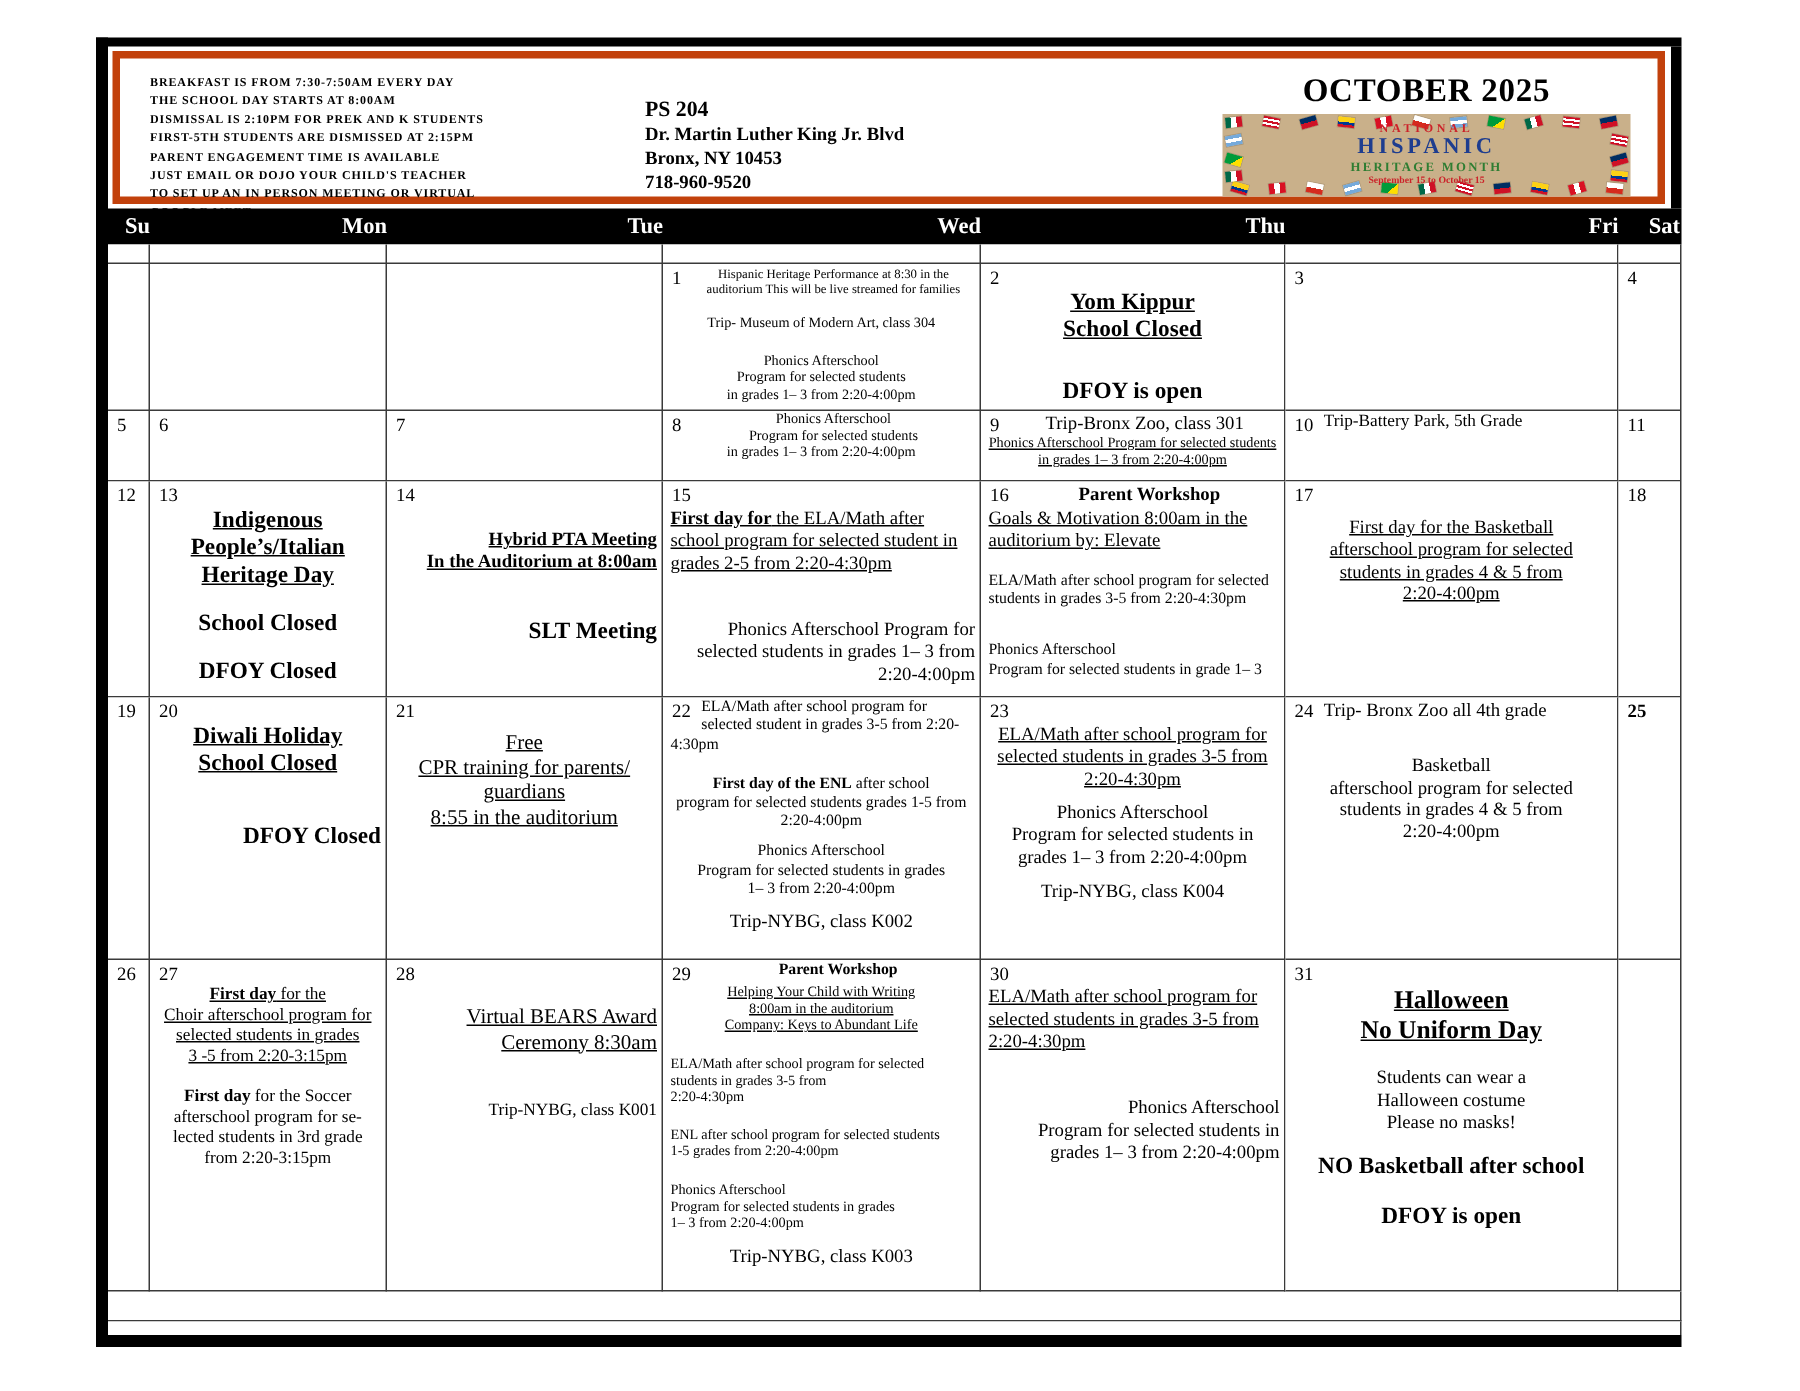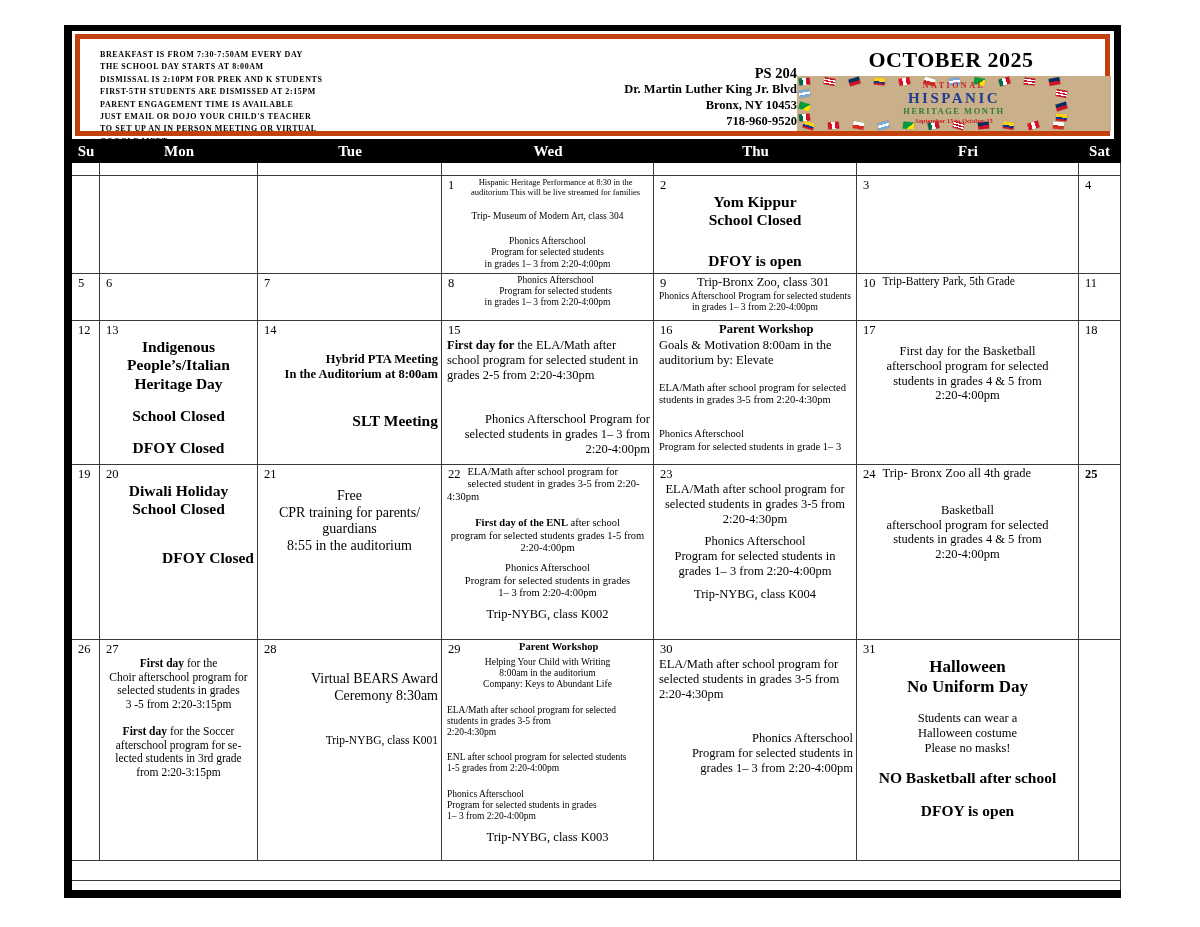--- a/index.html
+++ b/index.html
@@ -4,48 +4,48 @@
 <style>
   html,body{margin:0;padding:0;background:#ffffff;width:1200px;height:927px;overflow:hidden;
             font-family:"Liberation Serif", "DejaVu Serif", serif;color:#000;}
   .page{position:absolute;left:64px;top:25px;width:1049px;background:#fff;
         border-left:8px solid #000;border-top:6px solid #000;border-bottom:8px solid #000;}
   
   .hdrwrap{height:108px;border-right:7px solid #000;box-sizing:border-box;padding:3px 4px 3px 3px;}
   .headerbox{border:5px solid #c2410c;height:100%;box-sizing:border-box;display:flex;align-items:flex-start;background:#fff;}
   .info{white-space:pre-line;font-weight:bold;font-size:8px;line-height:1.55;letter-spacing:.6px;
         padding:10px 0 0 20px;width:330px;}
-  .school{flex:1;text-align:right;padding-top:26px;font-weight:bold;}
+  .school{flex:1;text-align:left;padding-top:26px;font-weight:bold;}
   .sname{font-size:14.5px;line-height:1.2;}
   .saddr{font-size:12.5px;line-height:1.25;}
   .right{width:308px;text-align:center;padding-top:8px;}
   .month{font-size:22px;font-weight:bold;letter-spacing:.5px;}
-  .banner{position:relative;width:272px;height:55px;margin:3px auto 0;background:#c9b08a;overflow:hidden;padding-left:42px;}
+  .banner{position:relative;width:272px;height:55px;margin:3px auto 0;background:#c9b08a;overflow:hidden;}
   .btxt{position:absolute;left:0;right:0;top:5px;z-index:2;line-height:1.15;}
   .b1{color:#cc2229;font-size:8px;font-weight:bold;letter-spacing:2.5px;}
   .b2{color:#1e3d8f;font-size:15px;font-weight:bold;letter-spacing:2.5px;}
   .b3{color:#2e7d32;font-size:8.5px;font-weight:bold;letter-spacing:1.5px;}
   .b4{color:#cc2229;font-size:6.5px;font-weight:bold;}
   .flag{position:absolute;width:11px;height:7px;z-index:1;box-shadow:0 0 0 .5px rgba(0,0,0,.15);}
   
   .daybar,.grid{display:grid;grid-template-columns:28px 158px 184px 212px 203px 222px 41px;}
   .daybar{height:24px;background:#000;color:#fff;align-items:center;font-weight:bold;font-size:15px;}
-  .dlabel{text-align:center;}
+  .dlabel{text-align:right;}
   
   .grid{border-right:1px solid #3a3a3a;}
   .cell{border-right:1px solid #3a3a3a;border-bottom:1px solid #3a3a3a;box-sizing:border-box;
         overflow:hidden;padding:1px 3px;background:#fff;}
   .cell:nth-child(7n){border-right:none;}
   .dn{float:left;font-size:12.5px;padding:1px 2px 0 3px;margin-right:5px;}
   .dn.b{font-weight:bold;}
   .ev{white-space:pre-line;line-height:1.18;}
   .c{text-align:center;}
   .l{text-align:left;padding-left:2px;}
   .b{font-weight:bold;}
-  .cl{clear:left;}
+  .cl{clear:left;text-decoration:underline;}
   .f8{font-size:8.5px;}.f9{font-size:9.5px;}.f10{font-size:10.5px;}.f11{font-size:11.5px;}
   .f12{font-size:12.5px;}.f13{font-size:14px;}.f15{font-size:15.5px;}.f16{font-size:17px;}
   .g1{margin-top:8px;}.g2{margin-top:14px;}.g3{margin-top:22px;}.g4{margin-top:30px;text-align:right;}
   
   .footrow{box-sizing:border-box;border-right:1px solid #3a3a3a;background:#fff;}
   .fa{height:20px;border-bottom:1px solid #3a3a3a;}
   .fb{height:9px;}
 </style>
 </head>
 <body>

